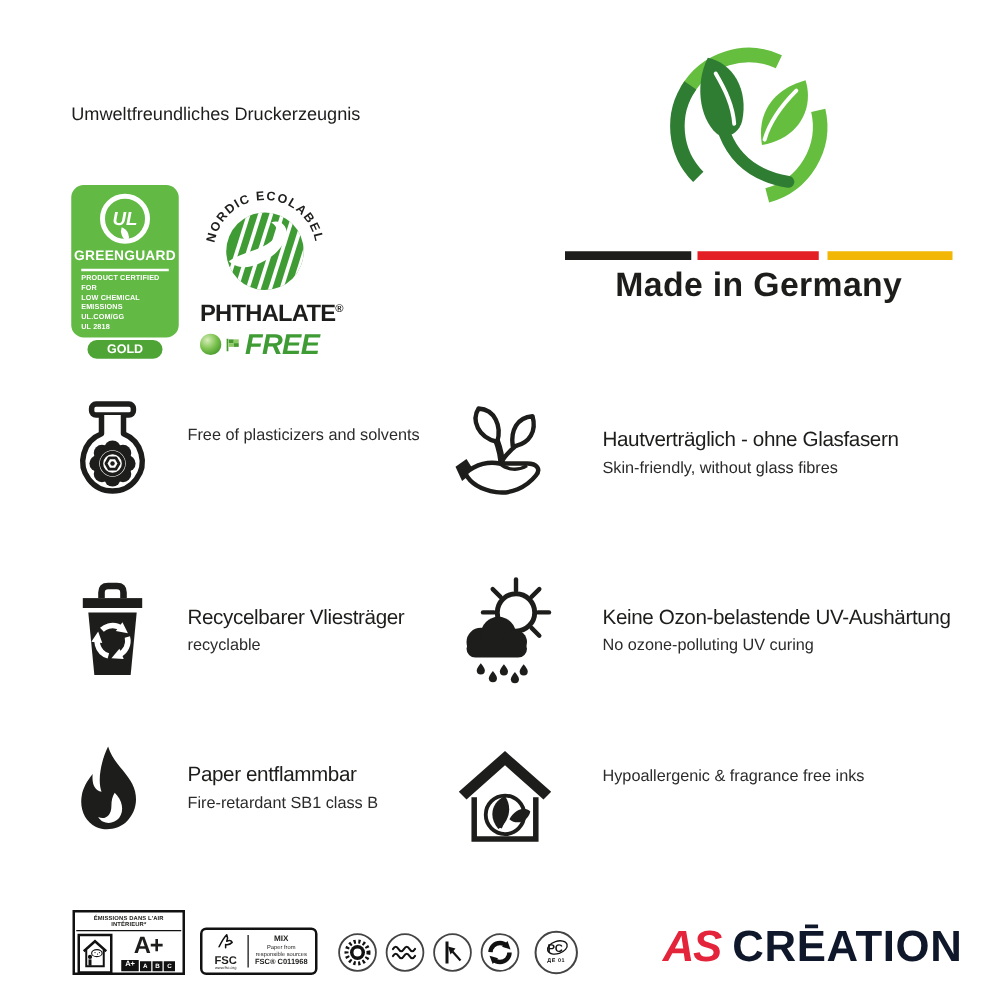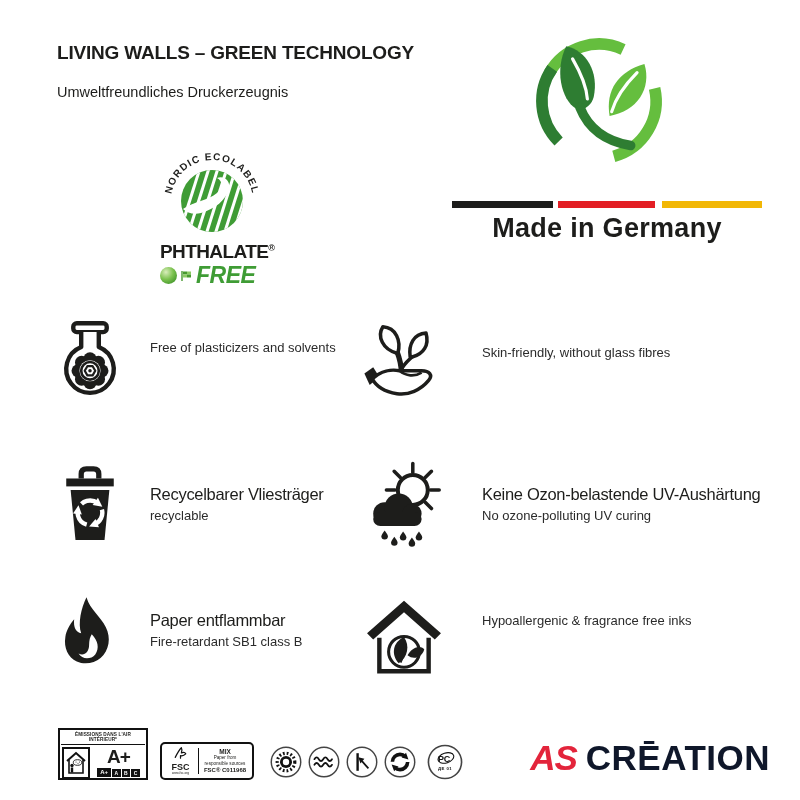--- a/index.html
+++ b/index.html
@@ -92,23 +92,37 @@
   .brand-as{color:#E3243B;font-weight:bold;font-style:italic;font-size:35px;letter-spacing:-1px;line-height:1}
   .brand-creation{color:#0f172a;font-weight:bold;font-size:35px;letter-spacing:0.5px;line-height:1}
 
   svg text{font-family:"Liberation Sans",sans-serif}
 </style>
 </head>
 <body>
 
 <div class="canvas">
 
-  <div class="abs title">LIVING WALLS – GREEN TECHNOLOGY</div>
   <div class="abs subtitle">Umweltfreundliches Druckerzeugnis</div>
 
+  <div class="abs gg">
+    <div class="gg-ul">
+      <span>UL</span>
+      <span class="gg-leaf"></span>
+    </div>
+    <div class="gg-name">GREENGUARD</div>
+    <div class="gg-rule"></div>
+    <div class="gg-cert">
+      <div>PRODUCT CERTIFIED FOR</div>
+      <div>LOW CHEMICAL EMISSIONS</div>
+      <div>UL.COM/GG</div>
+      <div>UL 2818</div>
+    </div>
+    <div class="gg-gold">GOLD</div>
+  </div>
 
   <svg class="abs nordic" width="106" height="96" viewBox="0 0 106 96">
     <defs>
       <clipPath id="ncl">
           <circle cx="53" cy="58" r="31"></circle>
         </clipPath>
       <path id="narc" d="M12,58 A41,41 0 0 1 94,58"></path>
     </defs>
     <circle cx="53" cy="58" r="31" fill="#3F9C35"></circle>
     <g clip-path="url(#ncl)" stroke="#ffffff" stroke-width="3">
@@ -232,20 +246,21 @@
     <circle cx="50" cy="68" r="17.5" fill="none" stroke="#1d1d1b" stroke-width="3.5"></circle>
     <path d="M44,81 C35,71 37,57 50,51 C57,61 54,74 44,81 Z" fill="#1d1d1b"></path>
     <path d="M54,72 C59,63 68,60 73,65 C71,74 61,78 54,72 Z" fill="#1d1d1b"></path>
     <path d="M46,80 C50,72 51,64 51,57" fill="none" stroke="#1d1d1b" stroke-width="2.5"></path>
   </svg>
 
   <div class="abs ftext t1">
     <div class="fs">Free of plasticizers and solvents</div>
   </div>
   <div class="abs ftext rcol t2">
+    <div class="fh">Hautverträglich - ohne Glasfasern</div>
     <div class="fs">Skin-friendly, without glass fibres</div>
   </div>
   <div class="abs ftext t3">
     <div class="fh">Recycelbarer Vliesträger</div>
     <div class="fs">recyclable</div>
   </div>
   <div class="abs ftext rcol t4">
     <div class="fh">Keine Ozon-belastende UV-Aushärtung</div>
     <div class="fs">No ozone-polluting UV curing</div>
   </div>

